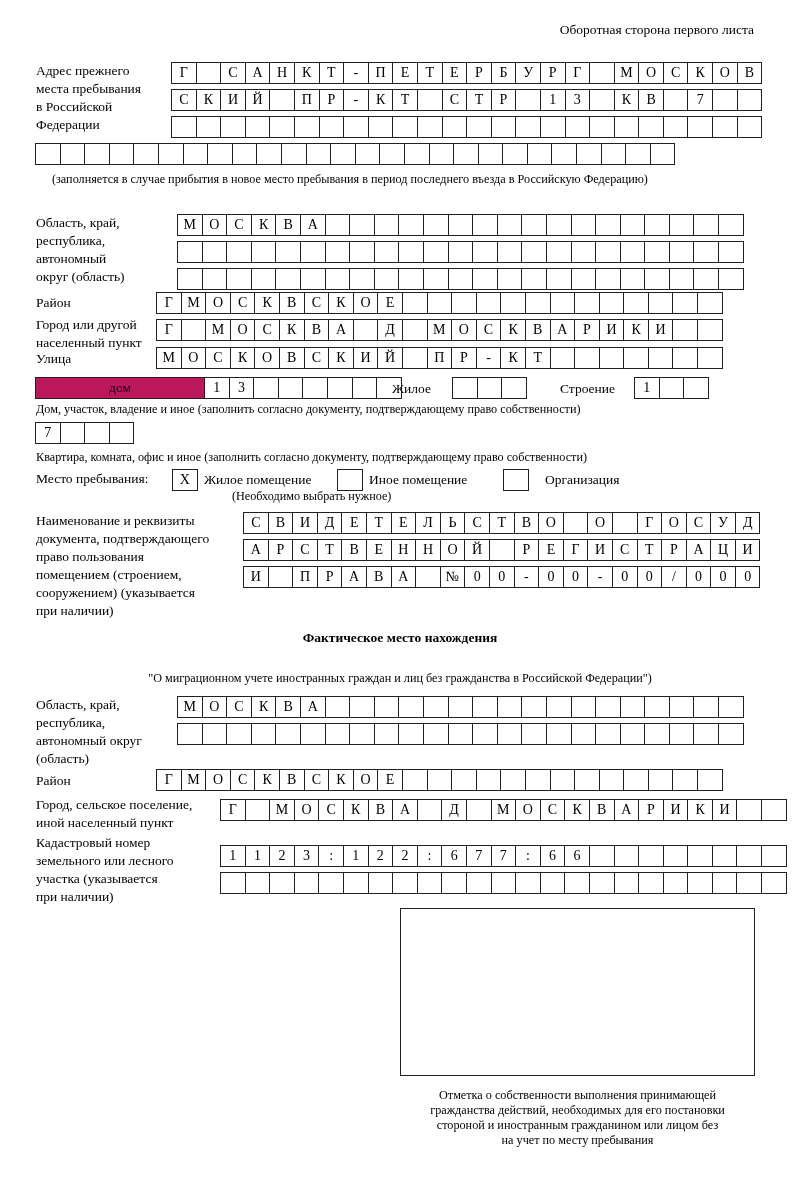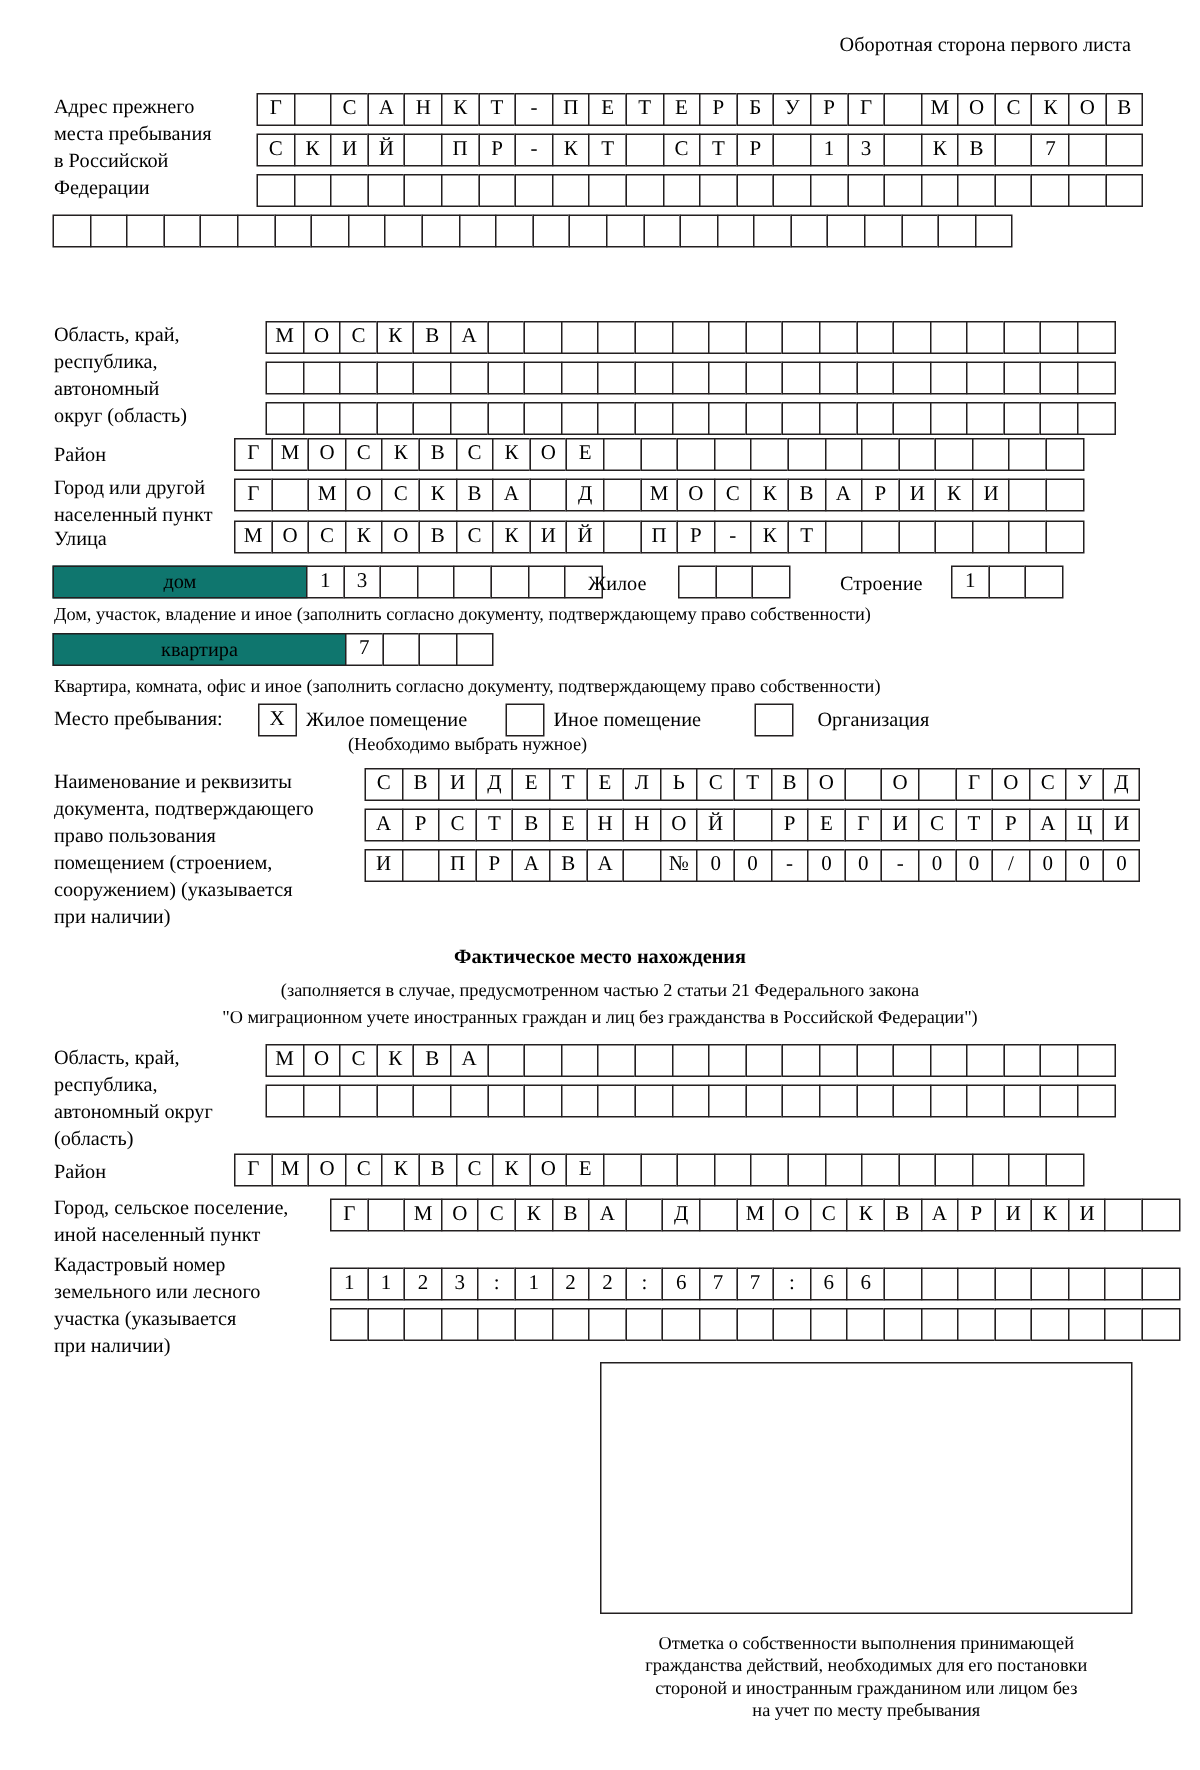--- a/index.html
+++ b/index.html
@@ -23,21 +23,21 @@
     box-sizing:border-box;
     font-size:14px;
     font-family:"Liberation Serif", serif;
     display:flex;align-items:center;justify-content:center;
     line-height:1;
     background:#fff;
   }
   .labelbox{
     border:1px solid #231f20;box-sizing:border-box;
     height:22px;display:flex;align-items:center;justify-content:center;
-    font-size:13.5px;margin-right:-1px;background:#0f766e;
+    font-size:13.5px;margin-right:-1px;background:#be185d;
   }
   .txt{position:absolute;font-size:13.5px;line-height:1.34;}
   .sectitle{position:absolute;font-weight:bold;font-size:13.5px;}
   .note{position:absolute;font-size:12.2px;}
   .bigbox{position:absolute;border:1px solid #231f20;box-sizing:border-box;background:#fff;}
 </style>
 </head>
 <body>
 
 <div class="page">
@@ -151,20 +151,21 @@
       <div class="cell"></div>
       <div class="cell"></div>
       <div class="cell"></div>
       <div class="cell"></div>
       <div class="cell"></div>
       <div class="cell"></div>
       <div class="cell"></div>
       <div class="cell"></div>
     </div>
 
+  <div class="note" style="left:52px;top:172px;">(заполняется в случае прибытия в новое место пребывания в период последнего въезда в Российскую Федерацию)</div>
 
 
   <div class="txt" style="left:36px;top:214px;">
     <div>Область, край,</div>
     <div>республика,</div>
     <div>автономный</div>
     <div>округ (область)</div>
   </div>
   <div class="row" id="reg-row-0" style="left:177px;top:214px;">
       <div class="cell">М</div>
@@ -348,21 +349,20 @@
   <div class="txt" style="left:560px;top:380px;">Строение</div>
   <div class="row" id="stroenie-cells" style="left:634px;top:377px;">
       <div class="cell">1</div>
       <div class="cell"></div>
       <div class="cell"></div>
     </div>
 
   <div class="note" style="left:36px;top:402px;text-align:center;">Дом, участок, владение и иное (заполнить согласно документу, подтверждающему право собственности)</div>
 
   <div class="row" style="left:35px;top:422px;">
-    <div class="labelbox" style="width:196px;">квартира</div>
     <div id="flat-cells" style="display:flex;">
         <div class="cell">7</div>
         <div class="cell"></div>
         <div class="cell"></div>
         <div class="cell"></div>
       </div>
   </div>
   <div class="note" style="left:36px;top:450px;">Квартира, комната, офис и иное (заполнить согласно документу, подтверждающему право собственности)</div>
 
   <div class="txt" style="left:36px;top:470px;">Место пребывания:</div>
@@ -446,21 +446,20 @@
       <div class="cell">-</div>
       <div class="cell">0</div>
       <div class="cell">0</div>
       <div class="cell">/</div>
       <div class="cell">0</div>
       <div class="cell">0</div>
       <div class="cell">0</div>
     </div>
 
   <div class="sectitle" style="left:0;top:630px;width:800px;text-align:center;">Фактическое место нахождения</div>
-  <div class="note" style="left:0;top:653px;width:800px;text-align:center;">(заполняется в случае, предусмотренном частью 2 статьи 21 Федерального закона</div>
   <div class="note" style="left:0;top:671px;width:800px;text-align:center;">"О миграционном учете иностранных граждан и лиц без гражданства в Российской Федерации")</div>
 
   <div class="txt" style="left:36px;top:696px;">
     <div>Область, край,</div>
     <div>республика,</div>
     <div>автономный округ</div>
     <div>(область)</div>
   </div>
   <div class="row" id="areg-row-0" style="left:177px;top:696px;">
       <div class="cell">М</div>

